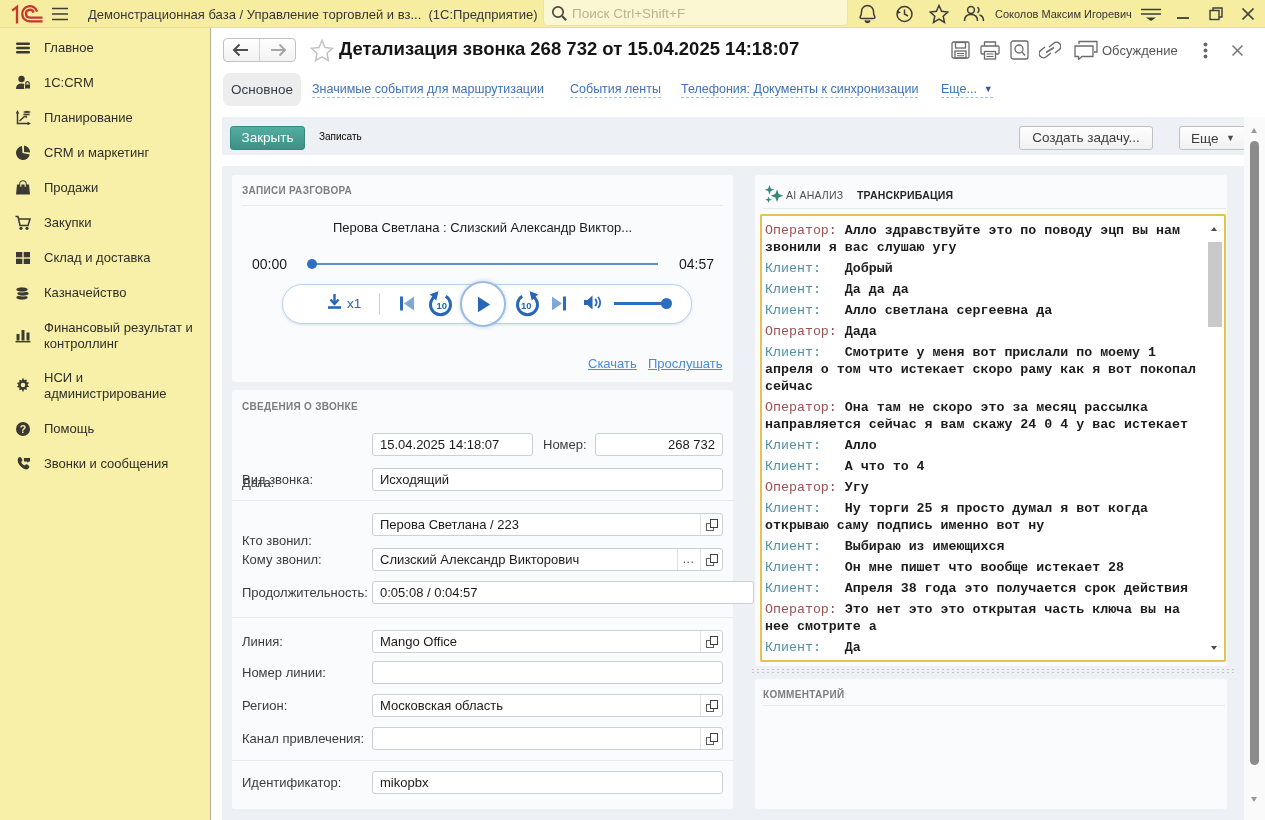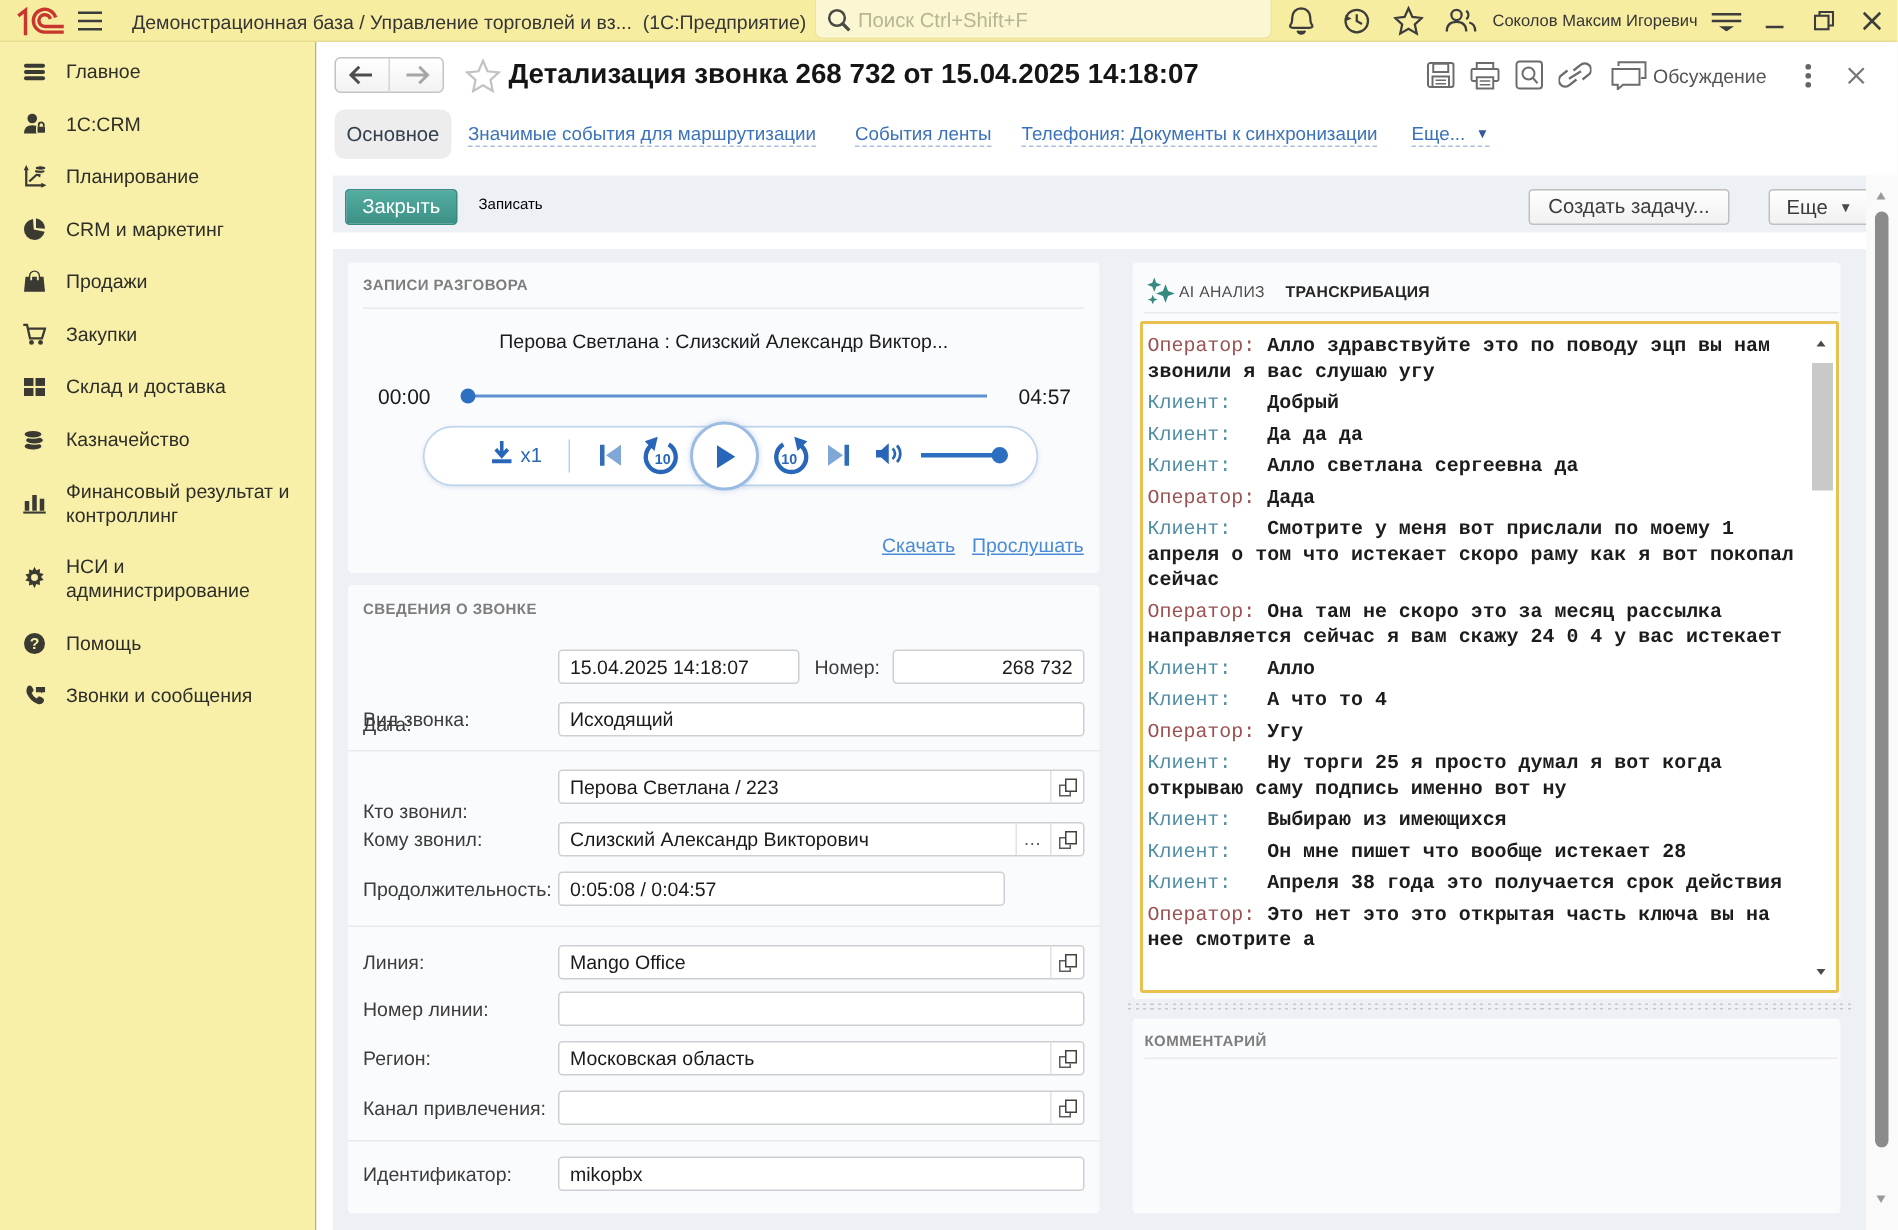--- a/index.html
+++ b/index.html
@@ -347,21 +347,21 @@
 <div class="finput" style="left:372px; top:468px; width:351px;">Исходящий</div>
 <div class="secline" style="left:232px; top:500px; width:501px; background:#e7eaed;"></div>
 <div class="flabel" style="left:242px; top:517px;margin-top:16px;">Кто звонил:</div>
 <div class="finput" style="left:372px; top:513px; width:351px;">Перова Светлана / 223</div>
 <div class="fbtn opn" style="left:700px; top:514px;"></div>
 <div class="flabel" style="left:242px; top:552px;">Кому звонил:</div>
 <div class="finput" style="left:372px; top:548px; width:351px;">Слизский Александр Викторович</div>
 <div class="fbtn" style="left:677px; top:549px; color:#4f4f4f; font-size:12px; text-align:center; line-height:21px; letter-spacing:0.5px;">...</div>
 <div class="fbtn opn" style="left:700px; top:549px;"></div>
 <div class="flabel" style="left:242px; top:585px;">Продолжительность:</div>
-<div class="finput" style="left:372px; top:581px; width:298px;">0:05:08 / 0:04:57</div>
+<div class="finput" style="left:372px; top:581px; width:382px;">0:05:08 / 0:04:57</div>
 <div class="secline" style="left:232px; top:617px; width:501px; background:#e7eaed;"></div>
 <div class="flabel" style="left:242px; top:634px;">Линия:</div>
 <div class="finput" style="left:372px; top:630px; width:351px;">Mango Office</div>
 <div class="fbtn opn" style="left:700px; top:631px;"></div>
 <div class="flabel" style="left:242px; top:665px;">Номер линии:</div>
 <div class="finput" style="left:372px; top:661px; width:351px;"></div>
 <div class="flabel" style="left:242px; top:698px;text-align:center;">Регион:</div>
 <div class="finput" style="left:372px; top:694px; width:351px;">Московская область</div>
 <div class="fbtn opn" style="left:700px; top:695px;"></div>
 <div class="flabel" style="left:242px; top:731px;">Канал привлечения:</div>
@@ -393,20 +393,21 @@
 <p><span class="cl">Клиент:</span>&nbsp;&nbsp;&nbsp;Смотрите у меня вот прислали по моему 1 апреля о том что истекает скоро раму как я вот покопал сейчас</p>
 <p><span class="op">Оператор:</span> Она там не скоро это за месяц рассылка направляется сейчас я вам скажу 24 0 4 у вас истекает</p>
 <p><span class="cl">Клиент:</span>&nbsp;&nbsp;&nbsp;Алло</p>
 <p><span class="cl">Клиент:</span>&nbsp;&nbsp;&nbsp;А что то 4</p>
 <p><span class="op">Оператор:</span> Угу</p>
 <p><span class="cl">Клиент:</span>&nbsp;&nbsp;&nbsp;Ну торги 25 я просто думал я вот когда открываю саму подпись именно вот ну</p>
 <p><span class="cl">Клиент:</span>&nbsp;&nbsp;&nbsp;Выбираю из имеющихся</p>
 <p><span class="cl">Клиент:</span>&nbsp;&nbsp;&nbsp;Он мне пишет что вообще истекает 28</p>
 <p><span class="cl">Клиент:</span>&nbsp;&nbsp;&nbsp;Апреля 38 года это получается срок действия</p>
 <p><span class="op">Оператор:</span> Это нет это это открытая часть ключа вы на нее смотрите а</p>
+<p><span class="cl">Клиент:</span>&nbsp;&nbsp;&nbsp;Да</p>
 </div>
 
 <div class="abs" style="left:1208px; top:242px; width:14px; height:85px; background:#c9c9c9;"></div>
 <div class="sarrow" style="left:1211px; top:227px; border-left:3.5px solid transparent; border-right:3.5px solid transparent; border-bottom:4.5px solid #4a4a4a;"></div>
 <div class="sarrow" style="left:1211px; top:646px; border-left:3.5px solid transparent; border-right:3.5px solid transparent; border-top:4.5px solid #4a4a4a;"></div>
 
 <div class="abs" style="left:752px; top:669px; width:482px; height:1px; background:repeating-linear-gradient(90deg,#c5c9cd 0 2px,transparent 2px 5px);"></div>
 <div class="abs" style="left:752px; top:672px; width:482px; height:1px; background:repeating-linear-gradient(90deg,#c5c9cd 0 2px,transparent 2px 5px);"></div>
 
 <div class="panel" style="left:755px; top:679px; width:472px; height:130px;"></div>

